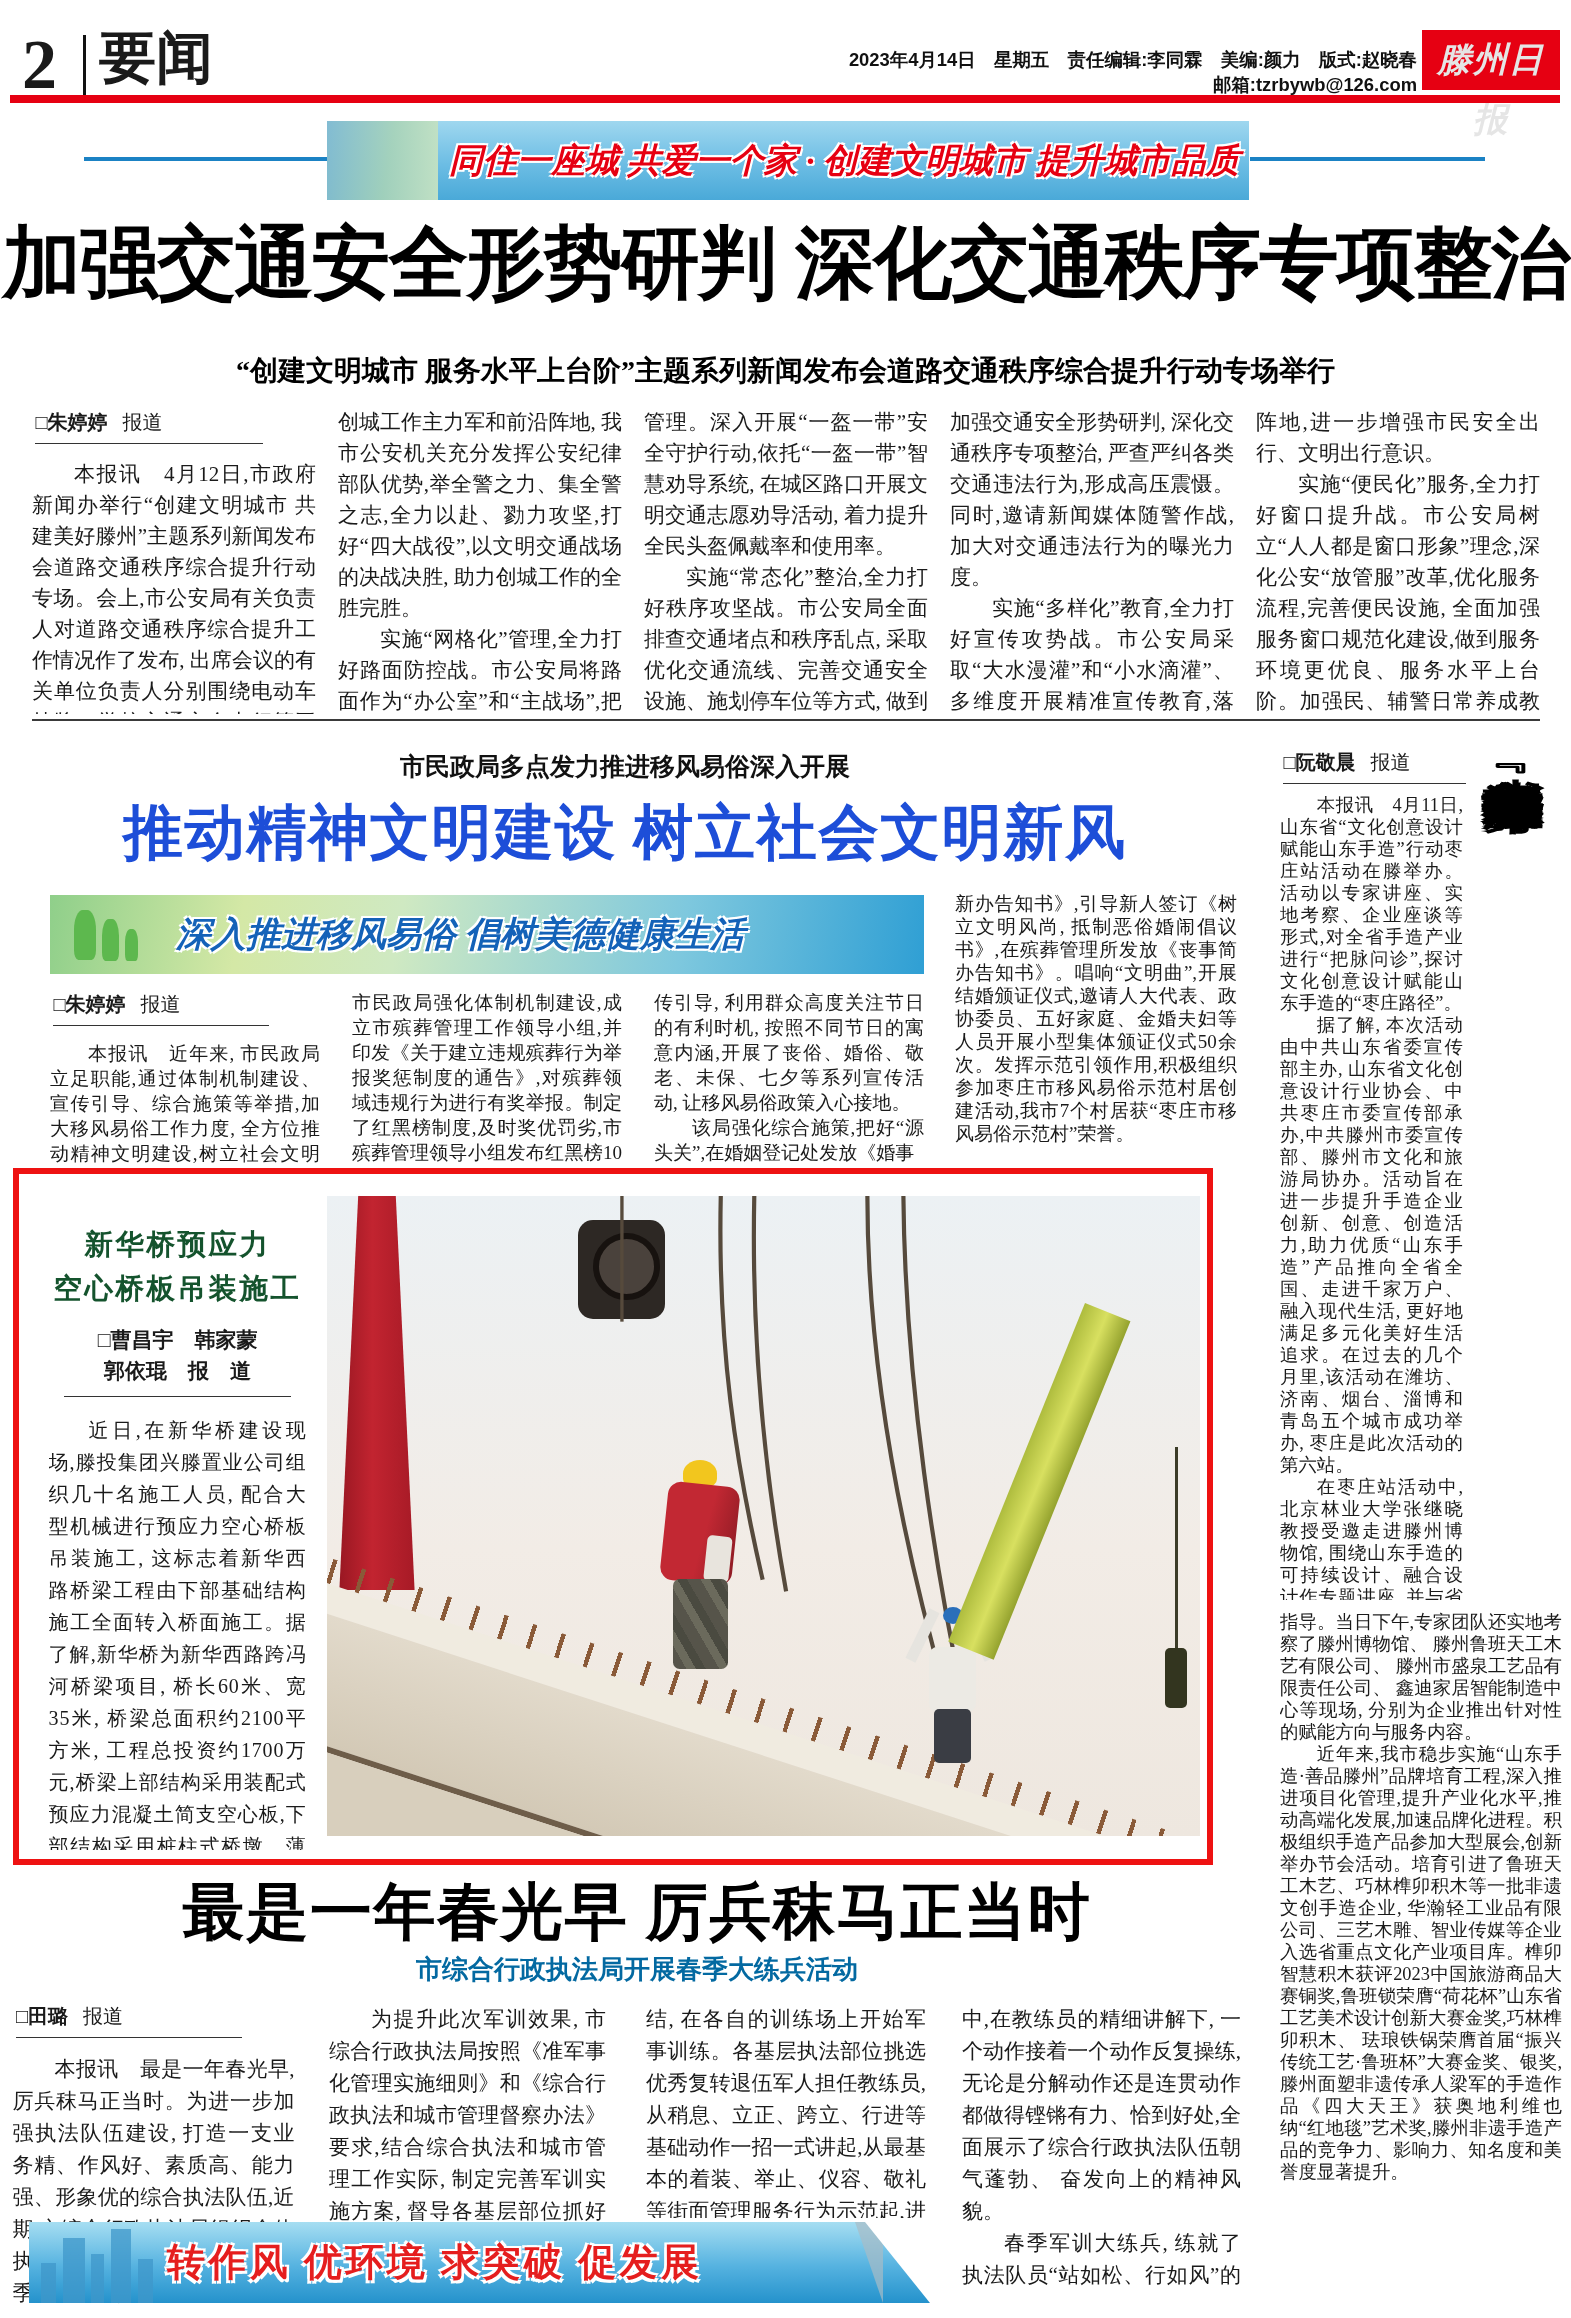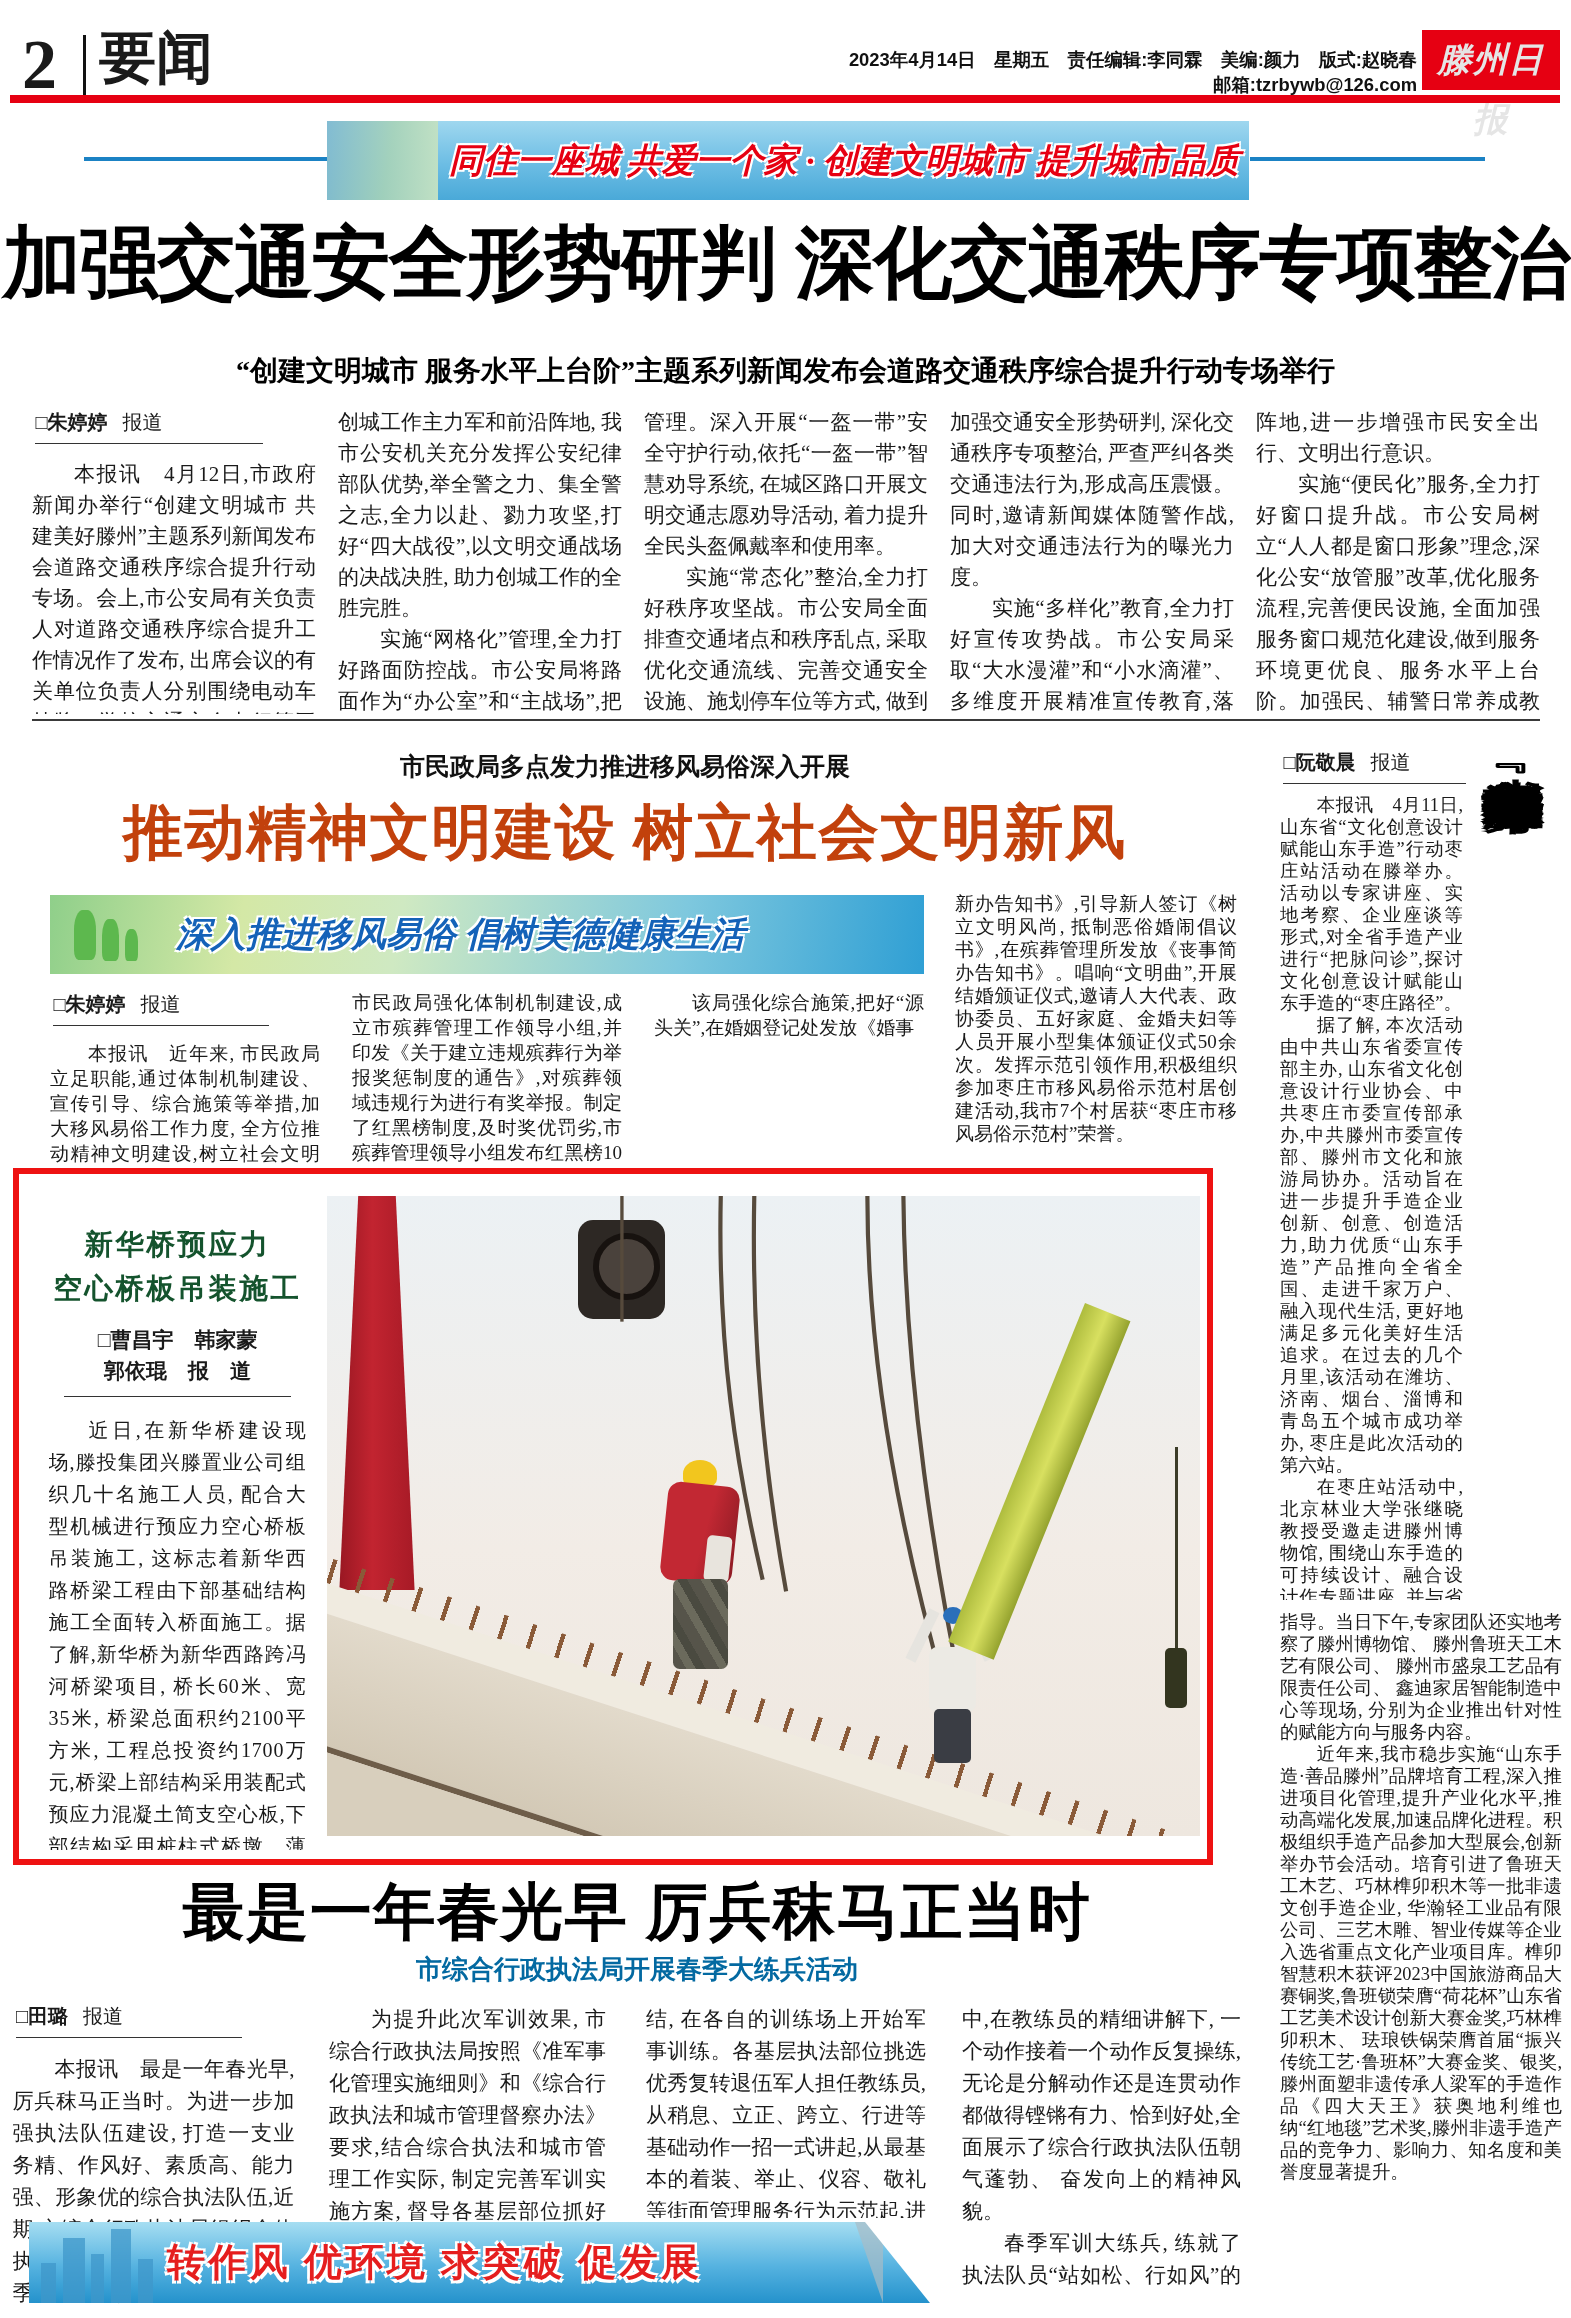--- a/index.html
+++ b/index.html
@@ -37,21 +37,21 @@
                color:#e51e1e;white-space:nowrap;letter-spacing:3.4px;
                text-shadow:2.5px 2.5px 0 #fff,-2.5px -2.5px 0 #fff,2.5px -2.5px 0 #fff,-2.5px 2.5px 0 #fff;}
   .city-bar{position:absolute;bottom:0;background:#3f97c9;opacity:.75;}
   .fold{position:absolute;right:0;top:0;width:0;height:0;border-bottom:81px solid transparent;border-right:65px solid #fff;}
   .fold2{position:absolute;right:47px;top:0;width:0;height:0;border-bottom:81px solid transparent;border-right:28.5px solid #a8bcc6;opacity:.7;}
   
   .h-lead{width:1571px;text-align:center;font-size:79px;font-weight:900;letter-spacing:-1.7px;line-height:1.45;
           font-family:"Liberation Sans","DejaVu Sans",sans-serif;color:#000;}
   .h-sub{width:1571px;text-align:center;font-size:28px;font-weight:700;color:#000;}
   .h-kicker{width:1182px;text-align:center;font-size:25px;font-weight:600;color:#111;}
-  .h-folk{width:1182px;text-align:center;font-size:60px;font-weight:900;color:#c2410c;letter-spacing:1.7px;}
+  .h-folk{width:1182px;text-align:center;font-size:60px;font-weight:900;color:#1d4ed8;letter-spacing:1.7px;}
   .h-drill{width:1274px;text-align:center;font-size:62px;font-weight:900;color:#000;letter-spacing:1.7px;}
   .h-drill-sub{width:1274px;text-align:center;font-size:26px;font-weight:700;color:#0369a1;}
   
   .body-cols{display:flex;gap:22px;}
   .col{flex:1;overflow:hidden;}
   .coltxt{text-align:justify;overflow:hidden;}
   .coltxt p{text-indent:2em;}
   .coltxt p.noindent{text-indent:0;}
   .lead-txt{font-size:21px;line-height:31px;}
   .folk-txt{font-size:19px;line-height:25px;}
@@ -173,20 +173,21 @@
       <b>□朱婷婷</b><span>报道</span>
     </div>
     <div class="coltxt folk-txt">
         <p>本报讯　近年来, 市民政局立足职能,通过体制机制建设、宣传引导、综合施策等举措,加大移风易俗工作力度, 全方位推动精神文明建设,树立社会文明新风。</p>
       </div>
   </div>
   <div class="abs coltxt folk-txt" style="left:352px;top:990px;width:270px;height:178px;">
       <p class="noindent">市民政局强化体制机制建设,成立市殡葬管理工作领导小组,并印发《关于建立违规殡葬行为举报奖惩制度的通告》,对殡葬领域违规行为进行有奖举报。制定了红黑榜制度,及时奖优罚劣,市殡葬管理领导小组发布红黑榜10余次。强化宣</p>
     </div>
   <div class="abs coltxt folk-txt" style="left:654px;top:990px;width:270px;height:178px;">
+      <p class="noindent">传引导, 利用群众高度关注节日的有利时机, 按照不同节日的寓意内涵,开展了丧俗、婚俗、敬老、未保、七夕等系列宣传活动, 让移风易俗政策入心接地。</p>
       <p>该局强化综合施策,把好“源头关”,在婚姻登记处发放《婚事</p>
     </div>
   <div class="abs coltxt folk-txt4" style="left:955px;top:892px;width:282px;height:277px;">
       <p class="noindent">新办告知书》,引导新人签订《树立文明风尚, 抵制恶俗婚闹倡议书》,在殡葬管理所发放《丧事简办告知书》。唱响“文明曲”,开展结婚颁证仪式,邀请人大代表、政协委员、五好家庭、金婚夫妇等人员开展小型集体颁证仪式50余次。发挥示范引领作用,积极组织参加枣庄市移风易俗示范村居创建活动,我市7个村居获“枣庄市移风易俗示范村”荣誉。</p>
     </div>
 
   <div class="abs photo-box" style="left:12.6px;top:1168px;">
     <div class="pb-panel">
       <div class="pb-title">
         <div>新华桥预应力</div>

